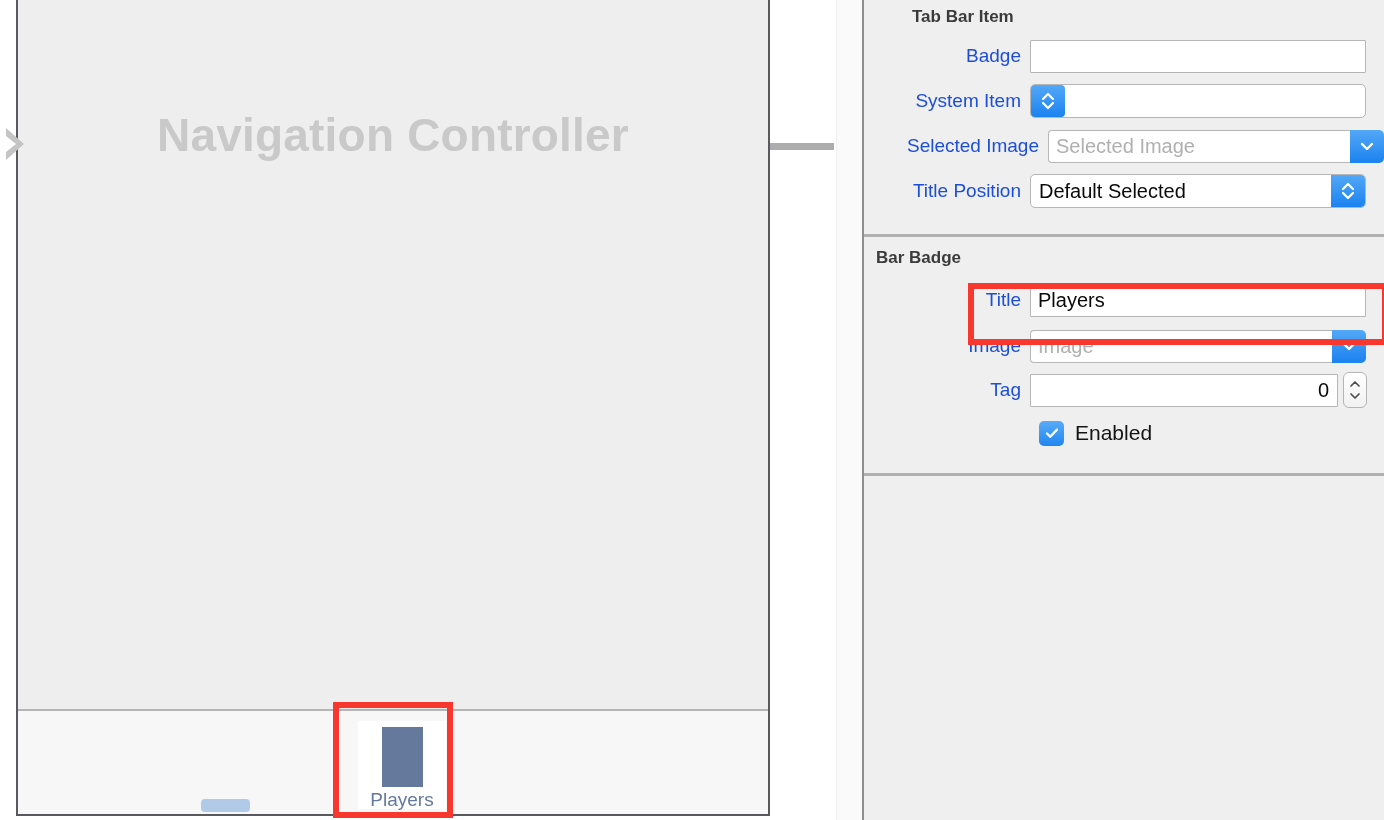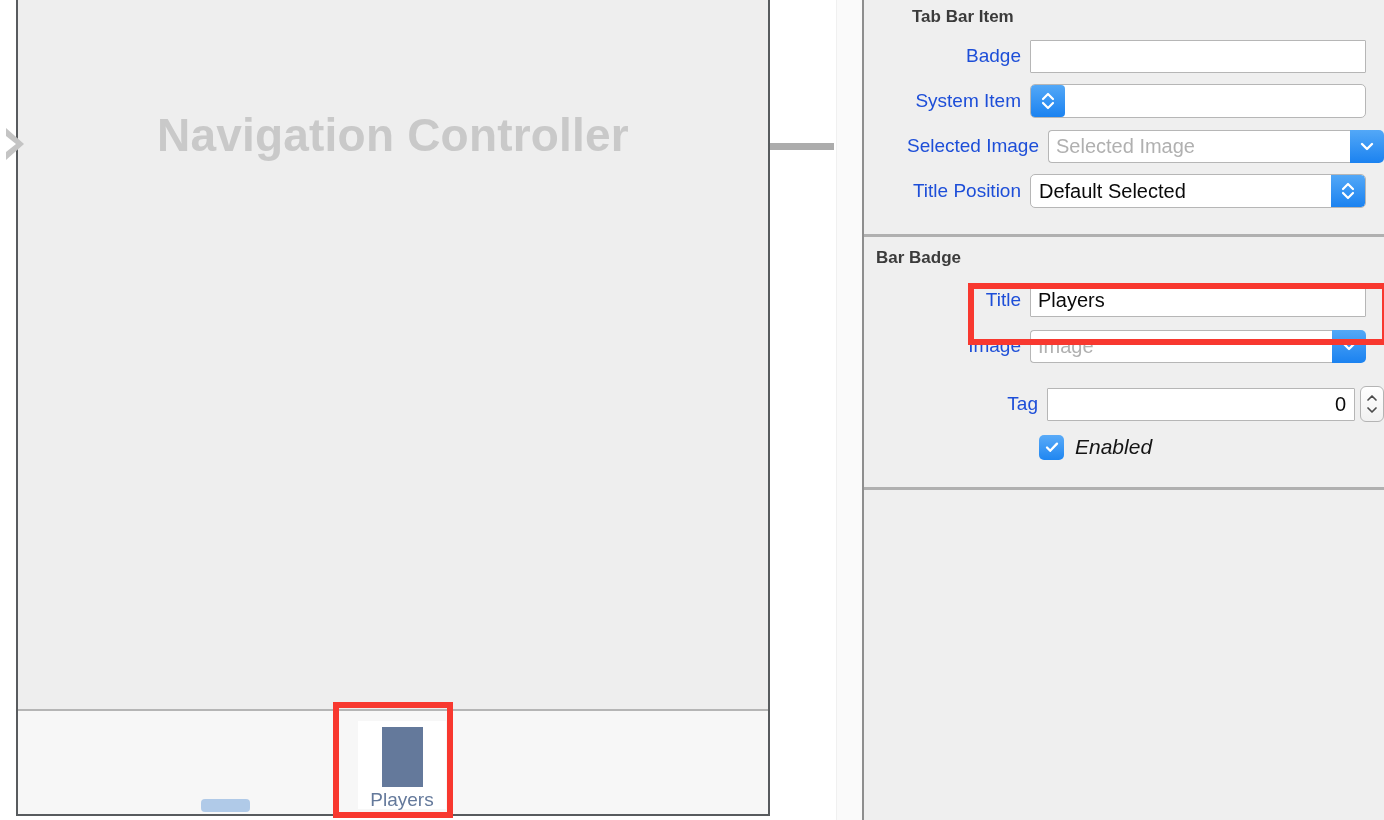--- a/index.html
+++ b/index.html
@@ -401,32 +401,32 @@
         <div class="combo">
           <div class="field placeholder">Image</div>
           <div class="btn-blue">
             <svg width="16" height="16" viewBox="0 0 16 16">
               <polyline points="3,6 8,11 13,6" fill="none" stroke="#ffffff" stroke-width="2.4" stroke-linecap="round" stroke-linejoin="round"></polyline>
             </svg>
           </div>
         </div>
       </div>
 
-      <div class="row" style="margin-top:20px;justify-content:flex-end;">
+      <div class="row" style="margin-top:6px;">
         <div class="row-label">Tag</div>
         <div class="field num-field">0</div>
         <div class="stepper">
           <svg width="14" height="26" viewBox="0 0 14 26">
             <polyline points="3,9 7,5 11,9" fill="none" stroke="#4c4c4c" stroke-width="1.7" stroke-linecap="round" stroke-linejoin="round"></polyline>
             <polyline points="3,17 7,21 11,17" fill="none" stroke="#4c4c4c" stroke-width="1.7" stroke-linecap="round" stroke-linejoin="round"></polyline>
           </svg>
         </div>
       </div>
 
-      <div class="checkbox-row" style="margin-top:4px;font-style:italic;">
+      <div class="checkbox-row" style="margin-top:4px;">
         <div class="checkbox">
           <svg width="18" height="18" viewBox="0 0 18 18">
             <polyline points="4,9.5 7.2,12.8 14,5.6" fill="none" stroke="#ffffff" stroke-width="2.3" stroke-linecap="round" stroke-linejoin="round"></polyline>
           </svg>
         </div>
         <div class="checkbox-label">Enabled</div>
       </div>
     </div>
 
     <div class="hr" style="margin-top:20px;"></div>

